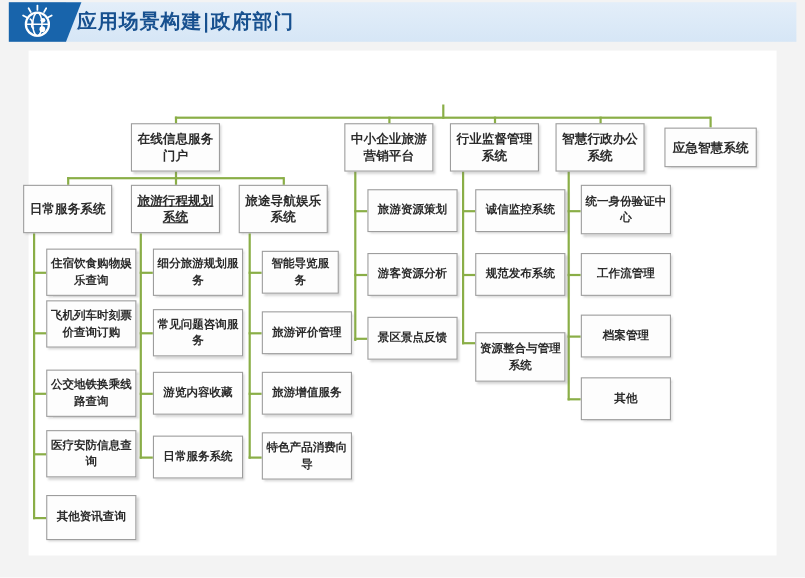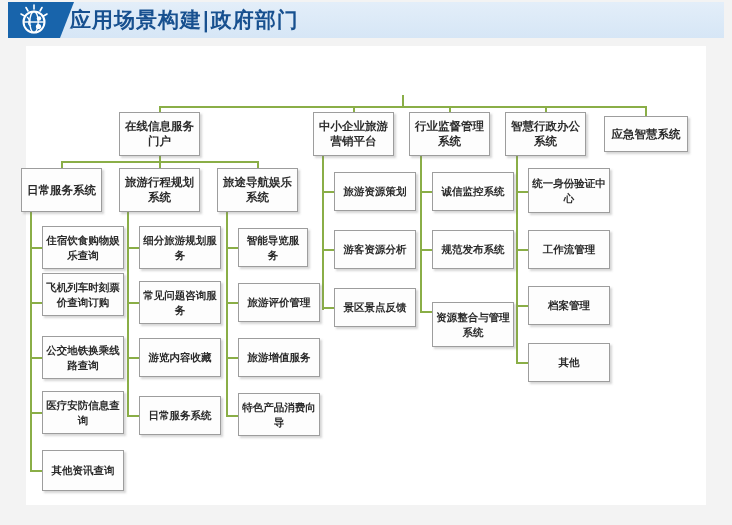--- a/index.html
+++ b/index.html
@@ -24,21 +24,21 @@
     border-top:36px solid #1864ab;
     border-right:14px solid transparent;
   }
   #header-banner{
     position:absolute;left:60px;top:2px;right:8px;height:36px;
     background:linear-gradient(to bottom,#e3eef9,#d6e6f6);
   }
   #header-title{
     position:absolute;left:70px;top:2px;height:36px;
     line-height:36px;
-    font-size:21px;font-weight:bold;color:#17508f;
+    font-size:18px;font-weight:bold;color:#17508f;
     letter-spacing:1px;
     white-space:nowrap;
   }
   #globe-svg{position:absolute;left:12px;top:4px;}
   
   #canvas{
     position:absolute;left:26px;top:46px;width:680px;height:459px;
     background:#ffffff;
   }
   #diagram{position:absolute;left:0;top:0;width:732px;height:525px;}
@@ -145,21 +145,21 @@
   <div class="conn h" style="left:516px;top:362px;width:12px;"></div>
 
 
   <div class="node lvl2" style="left:119px;top:112px;width:81px;height:44px;">在线信息服务门户</div>
   <div class="node lvl2" style="left:313px;top:112px;width:81px;height:44px;">中小企业旅游营销平台</div>
   <div class="node lvl2" style="left:409px;top:112px;width:81px;height:44px;">行业监督管理系统</div>
   <div class="node lvl2" style="left:505px;top:112px;width:81px;height:44px;">智慧行政办公系统</div>
   <div class="node lvl2" style="left:604px;top:116px;width:84px;height:36px;">应急智慧系统</div>
 
   <div class="node lvl3" style="left:21px;top:168px;width:81px;height:44px;">日常服务系统</div>
-  <div class="node lvl3" style="left:119px;top:168px;width:81px;height:44px;">旅游行程规划系统</div>
+  <div class="node lvl3" style="left:119px;top:168px;width:81px;height:44px;text-decoration:underline;">旅游行程规划系统</div>
   <div class="node lvl3" style="left:217px;top:168px;width:81px;height:44px;">旅途导航娱乐系统</div>
 
   <div class="node leaf" style="left:42px;top:226px;width:82px;height:43px;">住宿饮食购物娱乐查询</div>
   <div class="node leaf" style="left:42px;top:273px;width:82px;height:43px;">飞机列车时刻票价查询订购</div>
   <div class="node leaf" style="left:42px;top:336px;width:82px;height:43px;">公交地铁换乘线路查询</div>
   <div class="node leaf" style="left:42px;top:391px;width:82px;height:43px;">医疗安防信息查询</div>
   <div class="node leaf" style="left:42px;top:450px;width:82px;height:41px;">其他资讯查询</div>
 
   <div class="node leaf" style="left:139px;top:226px;width:82px;height:43px;">细分旅游规划服务</div>
   <div class="node leaf" style="left:139px;top:281px;width:82px;height:43px;">常见问题咨询服务</div>

